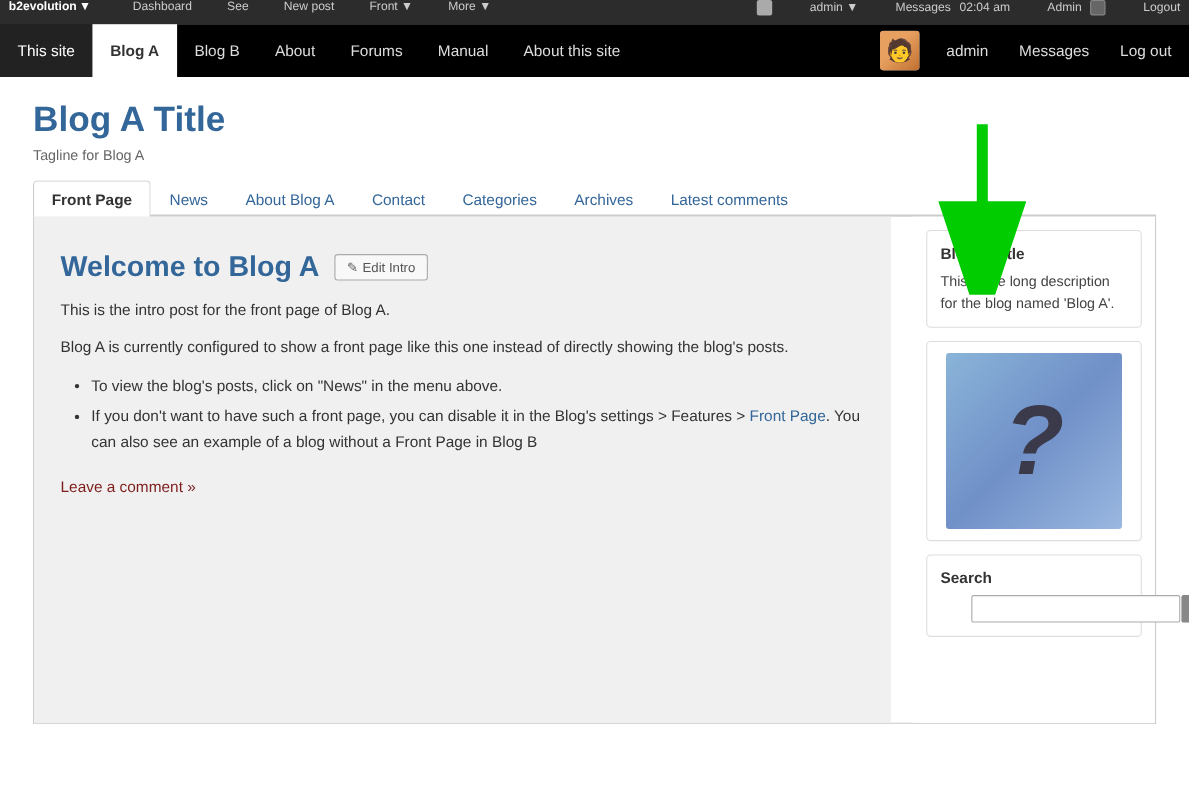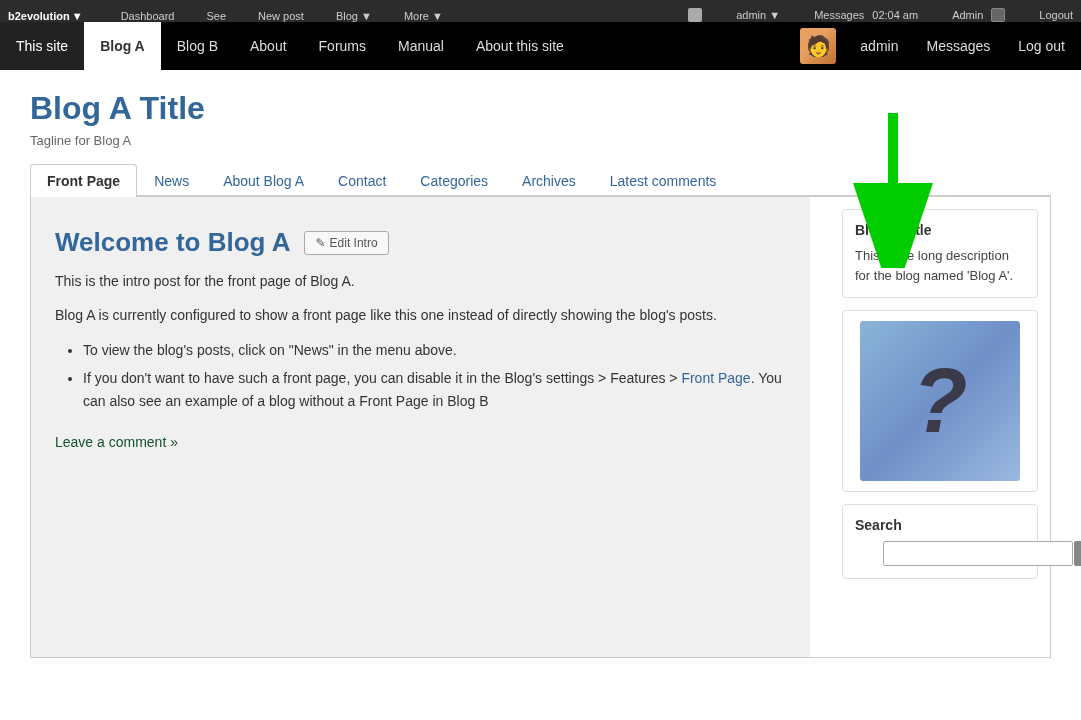--- a/index.html
+++ b/index.html
@@ -3,21 +3,21 @@
   <meta charset="utf-8">
   <style>
     * { margin: 0; padding: 0; box-sizing: border-box; }
     body { font-family: Arial, sans-serif; font-size: 14px; background: #fff; }
 
     
     #admin-bar {
       background: #2c2c2c;
       color: #ccc;
       display: flex;
-      align-items: flex-end;
+      align-items: flex-start;
       height: 22px;
       padding: 0 8px;
       font-size: 11px;
       gap: 6px;
     }
     .admin-bar-brand { color: #fff; font-weight: bold; display: flex; align-items: center; gap: 2px; }
     .admin-bar-link { color: #ccc; text-decoration: none; cursor: pointer; padding-left: 26px; }
     .admin-bar-right { margin-left: auto; display: flex; align-items: center; gap: 8px; }
 
     
@@ -119,21 +119,21 @@
       gap: 4px;
       white-space: nowrap;
     }
 
     .intro-text { color: #333; font-size: 14px; line-height: 1.6; margin-bottom: 12px; }
 
     .bullet-list { margin-left: 28px; margin-top: 8px; }
     .bullet-list li { color: #333; font-size: 14px; line-height: 1.7; margin-bottom: 4px; }
     .inline-link { color: #369; text-decoration: none; }
 
-    .leave-comment { color: #14532d; font-size: 14px; margin-top: 20px; display: block; text-decoration: none; }
+    .leave-comment { color: #7f1d1d; font-size: 14px; margin-top: 20px; display: block; text-decoration: none; }
 
     
     .sidebar {
       width: 220px;
       min-width: 220px;
       padding: 12px;
       background: #fff;
       display: flex;
       flex-direction: column;
       gap: 12px;
@@ -210,21 +210,21 @@
   <div id="admin-bar">
     <span class="admin-bar-brand">
       <span>b2evolution</span>
       <span>▼</span>
     </span>
     <span> </span>
     <span class="admin-bar-link">Dashboard</span>
     <span class="admin-bar-link">See</span>
     <span class="admin-bar-link">New post</span>
     <span class="admin-bar-link">
-      <span>Blog</span>
+      <span>Front</span>
       <span> ▼</span>
     </span>
     <span class="admin-bar-link">
       <span>More</span>
       <span> ▼</span>
     </span>
     <div class="admin-bar-right">
       <span style="width:14px;height:14px;background:#aaa;display:inline-block;border-radius:2px;"></span>
       <span class="admin-bar-link">
         <span>admin</span>

